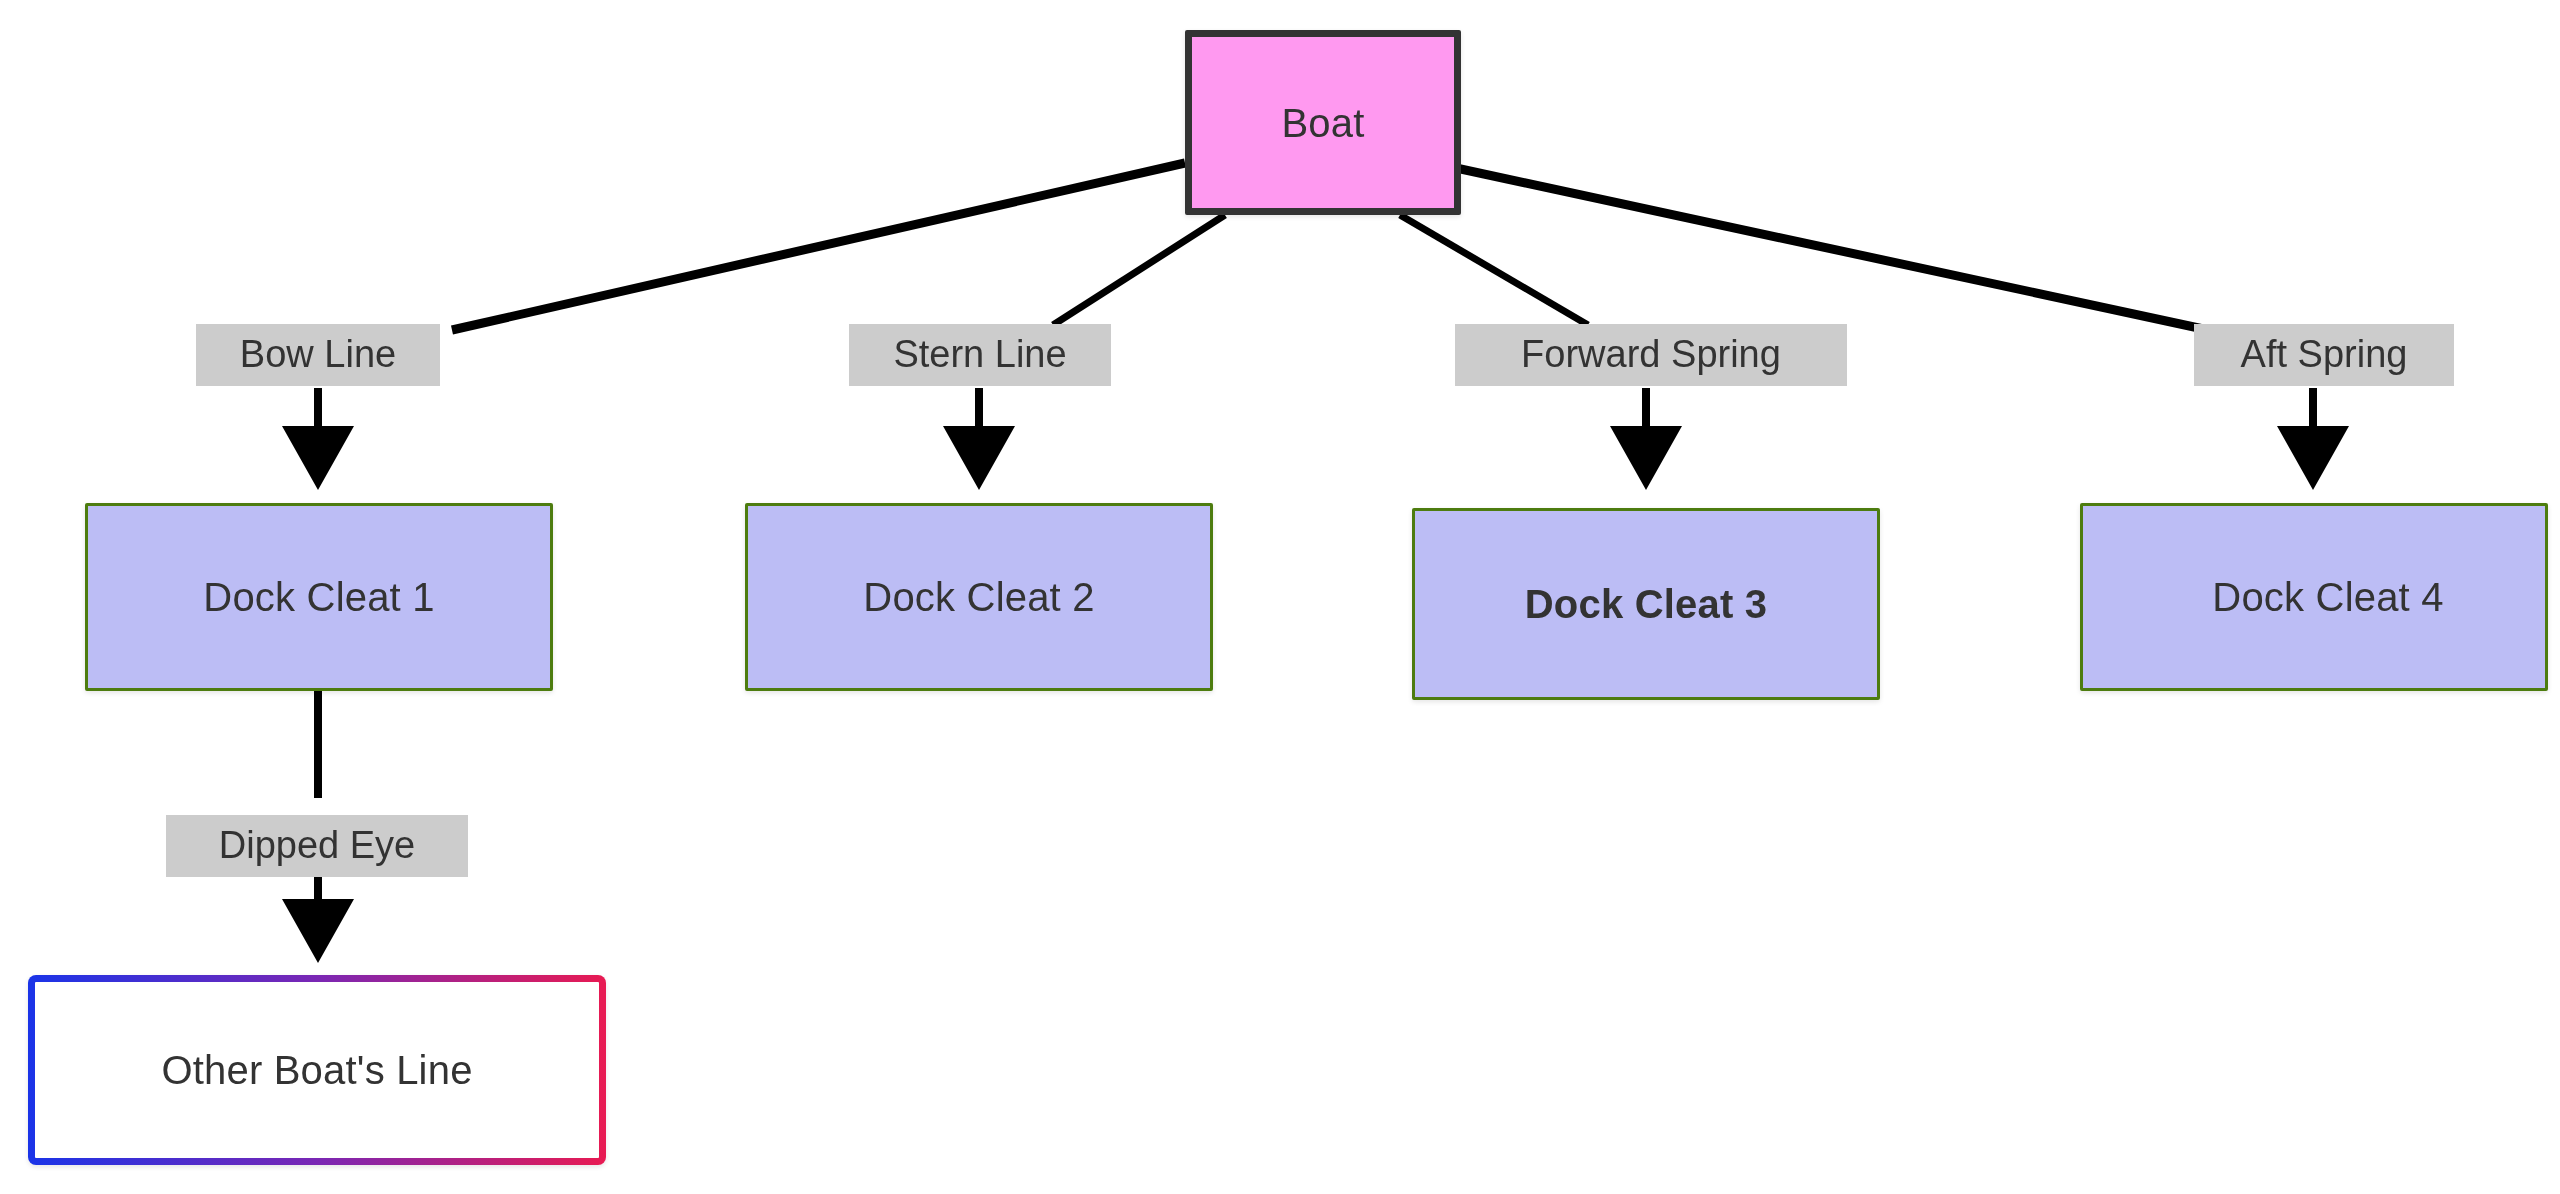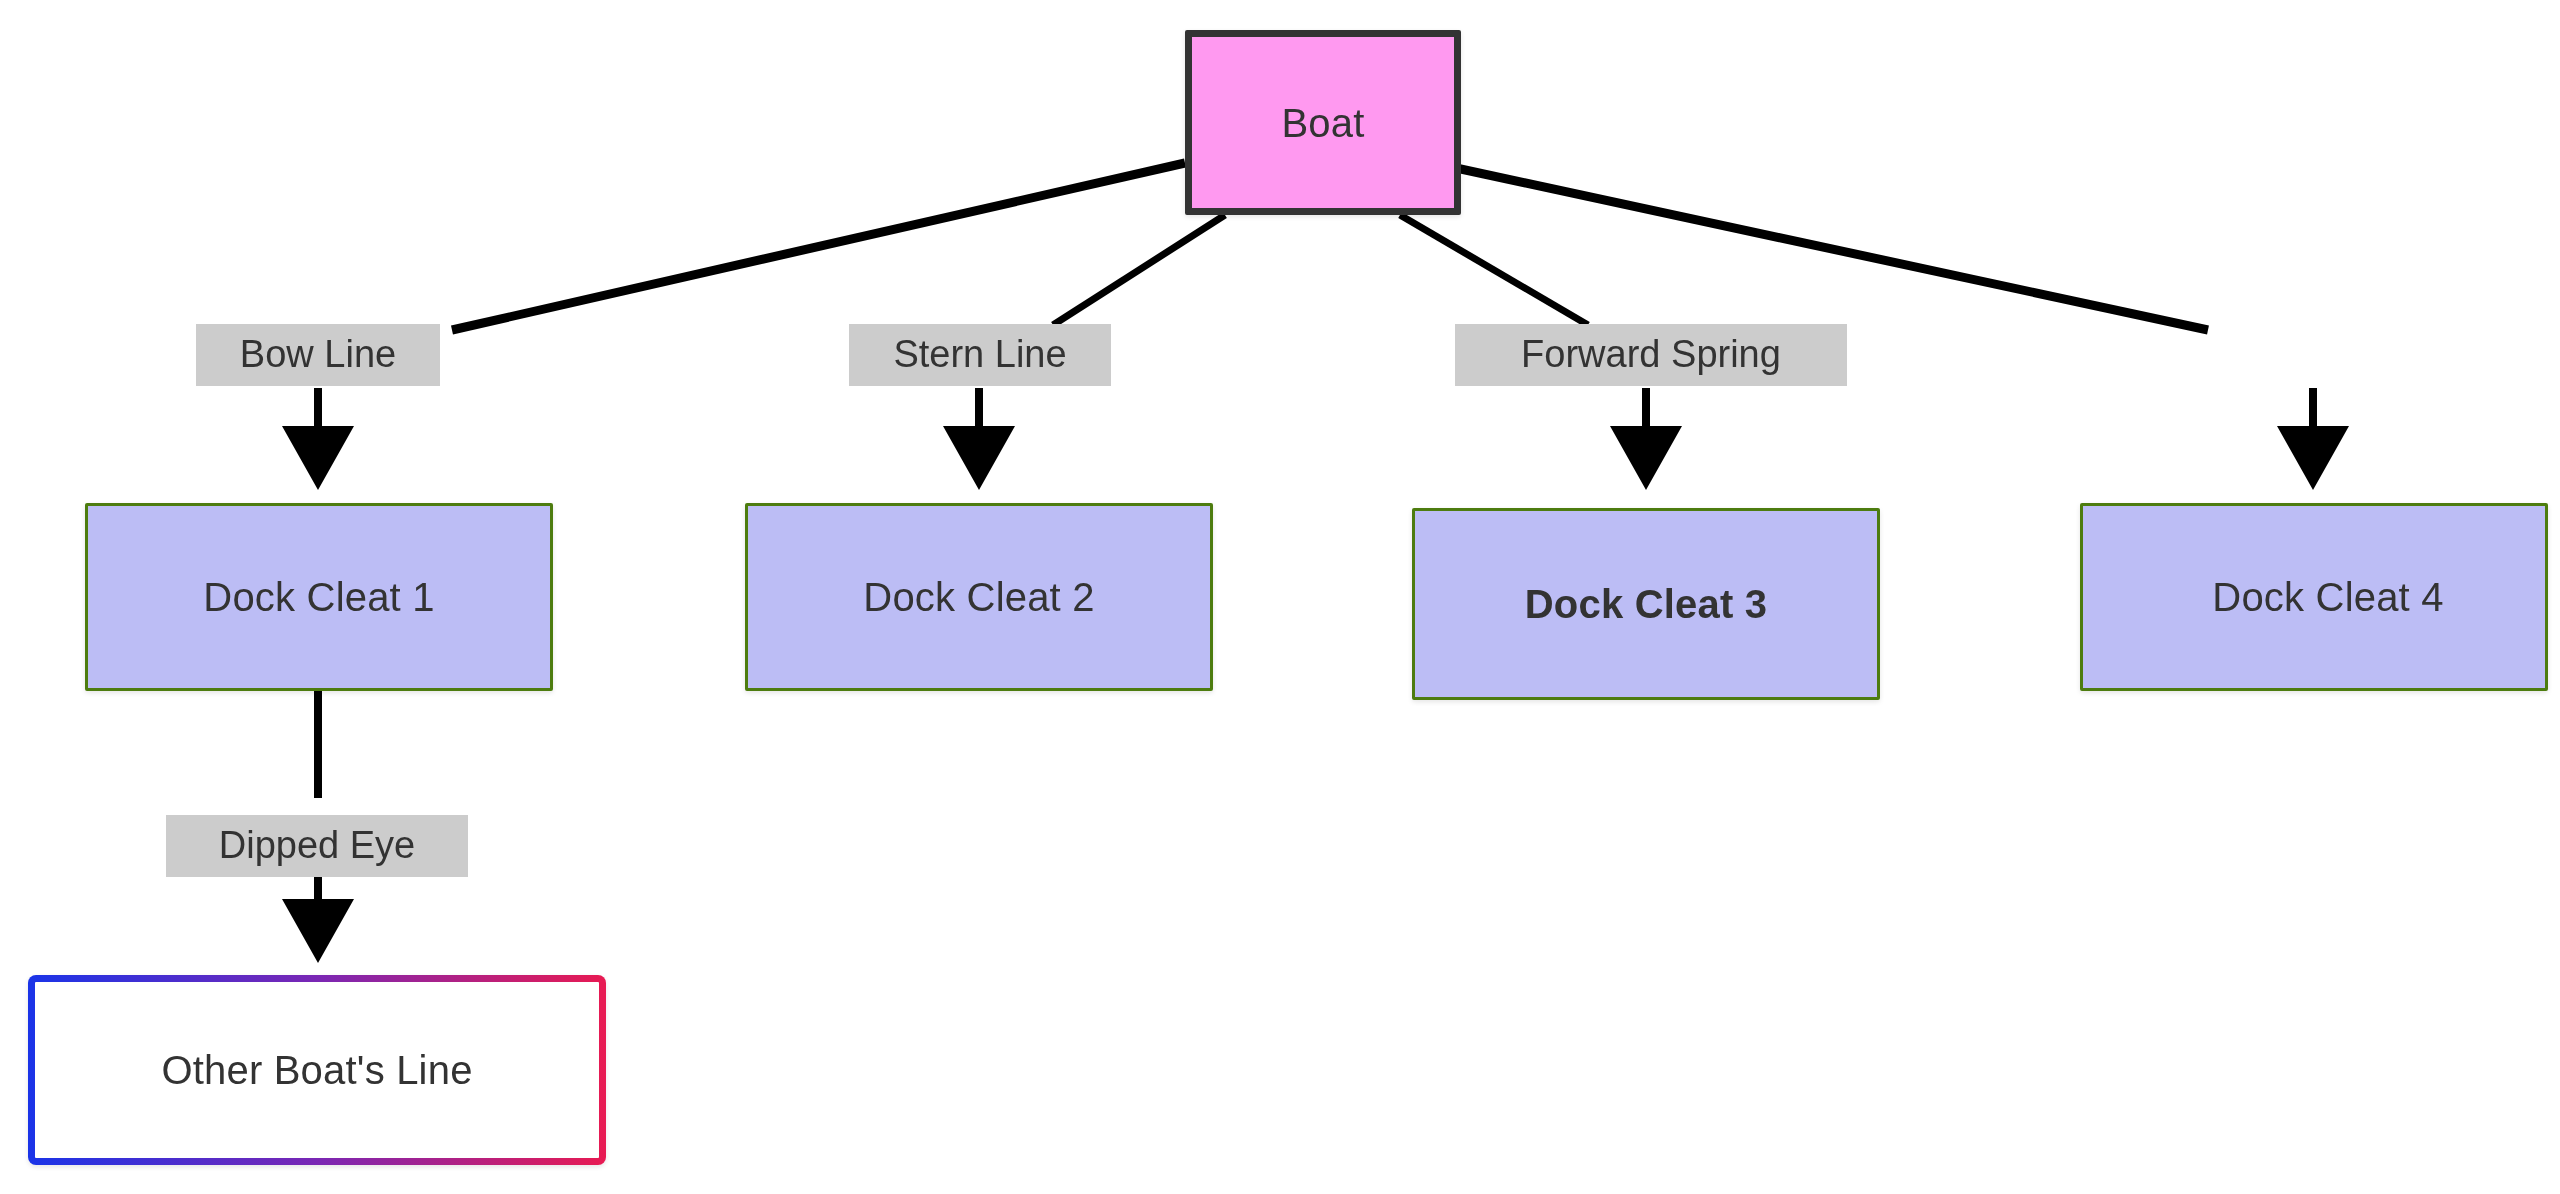--- a/index.html
+++ b/index.html
@@ -135,18 +135,21 @@
   </div>
 
   <div class="edge-label" style="left:849px; top:324px; width:262px; height:62px;">
     <span>Stern Line</span>
   </div>
 
   <div class="edge-label" style="left:1455px; top:324px; width:392px; height:62px;">
     <span>Forward Spring</span>
   </div>
 
+  <div class="edge-label" style="left:2194px; top:324px; width:260px; height:62px;">
+    <span>Aft Spring</span>
+  </div>
 
   <div class="edge-label" style="left:166px; top:798px; width:302px; height:62px;margin-top:17px;">
     <span>Dipped Eye</span>
   </div>
 
 </div>
 
 </body></html>

